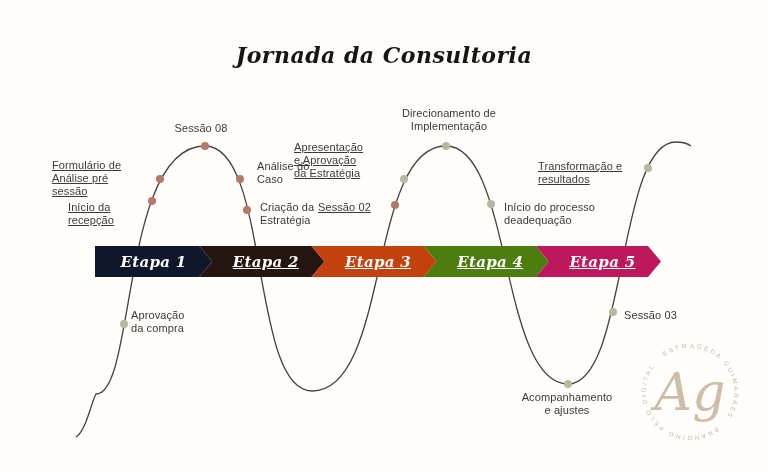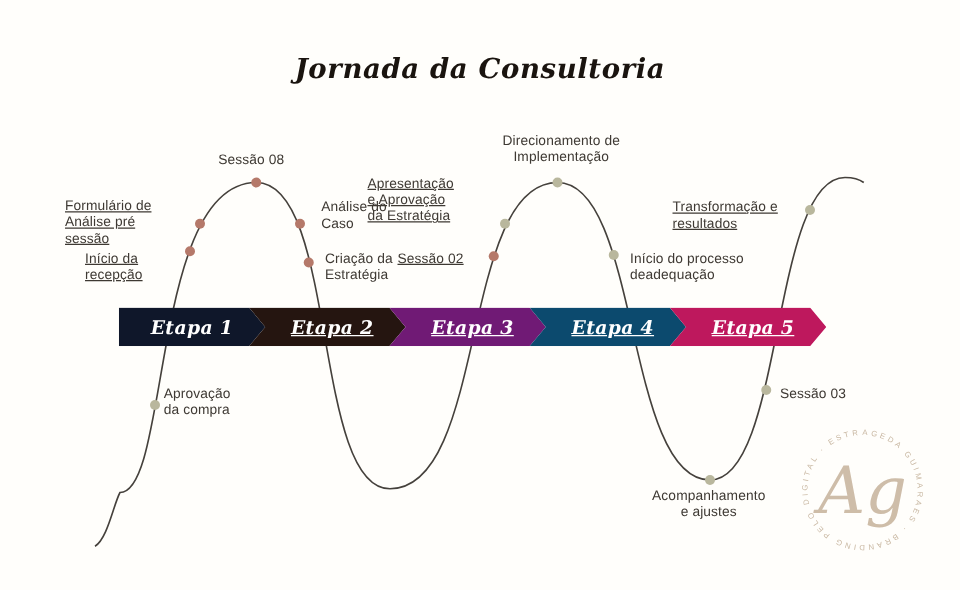--- a/index.html
+++ b/index.html
@@ -59,24 +59,24 @@
              C 682 142 687 143 691 146" fill="none" stroke="#45413c" stroke-width="1.3"></path>
   </svg>
 
   <div class="banner">
     <div class="stage" style="background:#0f172a">
       <span>Etapa 1</span>
     </div>
     <div class="stage" style="background:#251510">
       <span>Etapa 2</span>
     </div>
-    <div class="stage" style="background:#701a75">
+    <div class="stage" style="background:#c2410c">
       <span>Etapa 3</span>
     </div>
-    <div class="stage" style="background:#0c4a6e">
+    <div class="stage" style="background:#4d7c0f">
       <span>Etapa 4</span>
     </div>
     <div class="stage" style="background:#be185d">
       <span>Etapa 5</span>
     </div>
   </div>
 
   <div class="lbl c" style="left:158px;top:122px;width:86px">Sessão 08</div>
   <div class="lbl r" style="left:52px;top:159px;width:98px">Formulário de
 Análise pré

